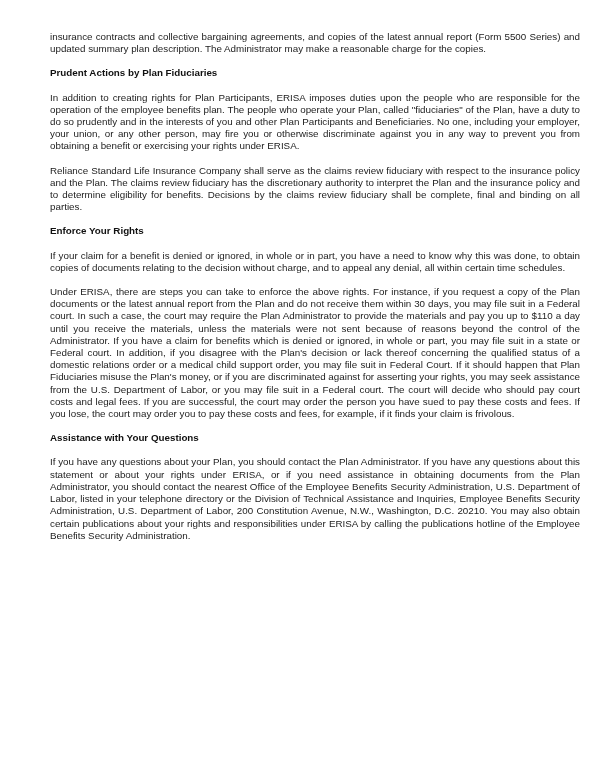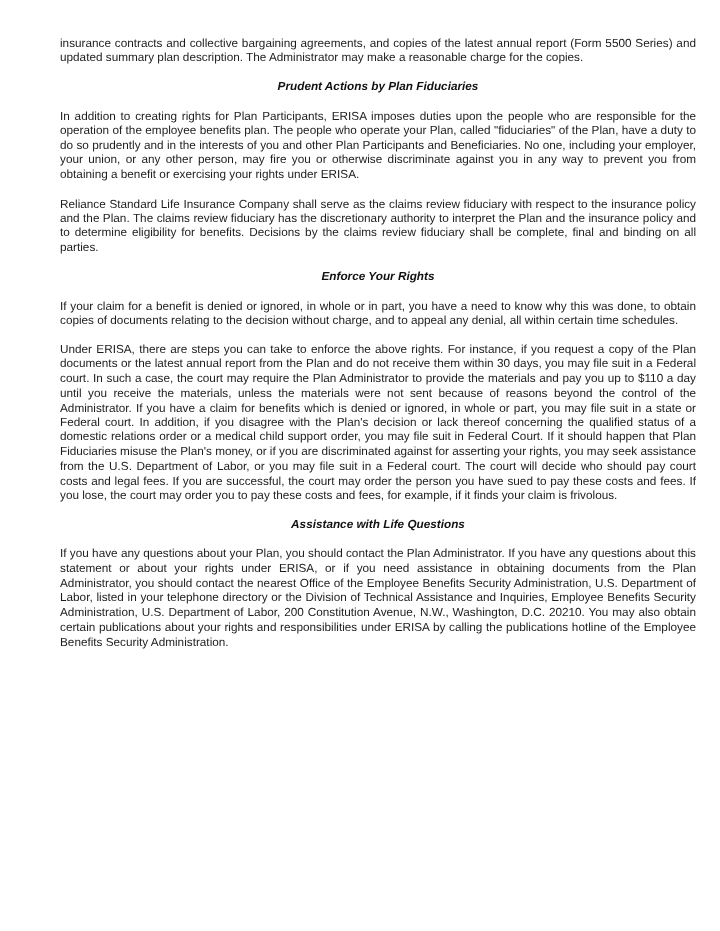--- a/index.html
+++ b/index.html
@@ -28,23 +28,22 @@
     -webkit-font-smoothing: antialiased;
   }
   .content p {
     margin: 0 0 12px 0;
   }
   .content h3 {
     margin: 0 0 12px 0;
     font-size: 9.8px;
     line-height: 12.2px;
     font-weight: bold;
-    text-align: center;
+    text-align: left;
     color: #111111;
-    font-style: italic;
   }
 </style>
 </head>
 <body>
 
 <div class="page">
   <div class="content">
 
     <p>insurance contracts and collective bargaining agreements, and copies of the latest annual report (Form 5500 Series) and updated summary plan description.  The Administrator may make a reasonable charge for the copies.</p>
 
@@ -54,18 +53,18 @@
     <p>In addition to creating rights for Plan Participants, ERISA imposes duties upon the people who are responsible for the operation of the employee benefits plan.  The people who operate your Plan, called "fiduciaries" of the Plan, have a duty to do so prudently and in the interests of you and other Plan Participants and Beneficiaries.  No one, including your employer, your union, or any other person, may fire you or otherwise discriminate against you in any way to prevent you from obtaining a benefit or exercising your rights under ERISA.</p>
 
     <p>Reliance Standard Life Insurance Company shall serve as the claims review fiduciary with respect to the insurance policy and the Plan. The claims review fiduciary has the discretionary authority to interpret the Plan and the insurance policy and to determine eligibility for benefits. Decisions by the claims review fiduciary shall be complete, final and binding on all parties.</p>
 
     <h3>Enforce Your Rights</h3>
 
     <p>If your claim for a benefit is denied or ignored, in whole or in part, you have a need to know why this was done, to obtain copies of documents relating to the decision without charge, and to appeal any denial, all within certain time schedules.</p>
 
     <p>Under ERISA, there are steps you can take to enforce the above rights.  For instance, if you request a copy of the Plan documents or the latest annual report from the Plan and do not receive them within 30 days, you may file suit in a Federal court.  In such a case, the court may require the Plan Administrator to provide the materials and pay you up to $110 a day until you receive the materials, unless the materials were not sent because of reasons beyond the control of the Administrator.  If you have a claim for benefits which is denied or ignored, in whole or part, you may file suit in a state or Federal court.  In addition, if you disagree with the Plan's decision or lack thereof concerning the qualified status of a domestic relations order or a medical child support order, you may file suit in Federal Court.  If it should happen that Plan Fiduciaries misuse the Plan's money, or if you are discriminated against for asserting your rights, you may seek assistance from the U.S. Department of Labor, or you may file suit in a Federal court.  The court will decide who should pay court costs and legal fees.  If you are successful, the court may order the person you have sued to pay these costs and fees.  If you lose, the court may order you to pay these costs and fees, for example, if it finds your claim is frivolous.</p>
 
-    <h3>Assistance with Life Questions</h3>
+    <h3>Assistance with Your Questions</h3>
 
     <p>If you have any questions about your Plan, you should contact the Plan Administrator.  If you have any questions about this statement or about your rights under ERISA, or if you need assistance in obtaining documents from the Plan Administrator, you should contact the nearest Office of the Employee Benefits Security Administration, U.S. Department of Labor, listed in your telephone directory or the Division of Technical Assistance and Inquiries, Employee Benefits Security Administration, U.S. Department of Labor, 200 Constitution Avenue, N.W., Washington, D.C.  20210.  You may also obtain certain publications about your rights and responsibilities under ERISA by calling the publications hotline of the Employee Benefits Security Administration.</p>
 
   </div>
 </div>
 
 </body></html>

